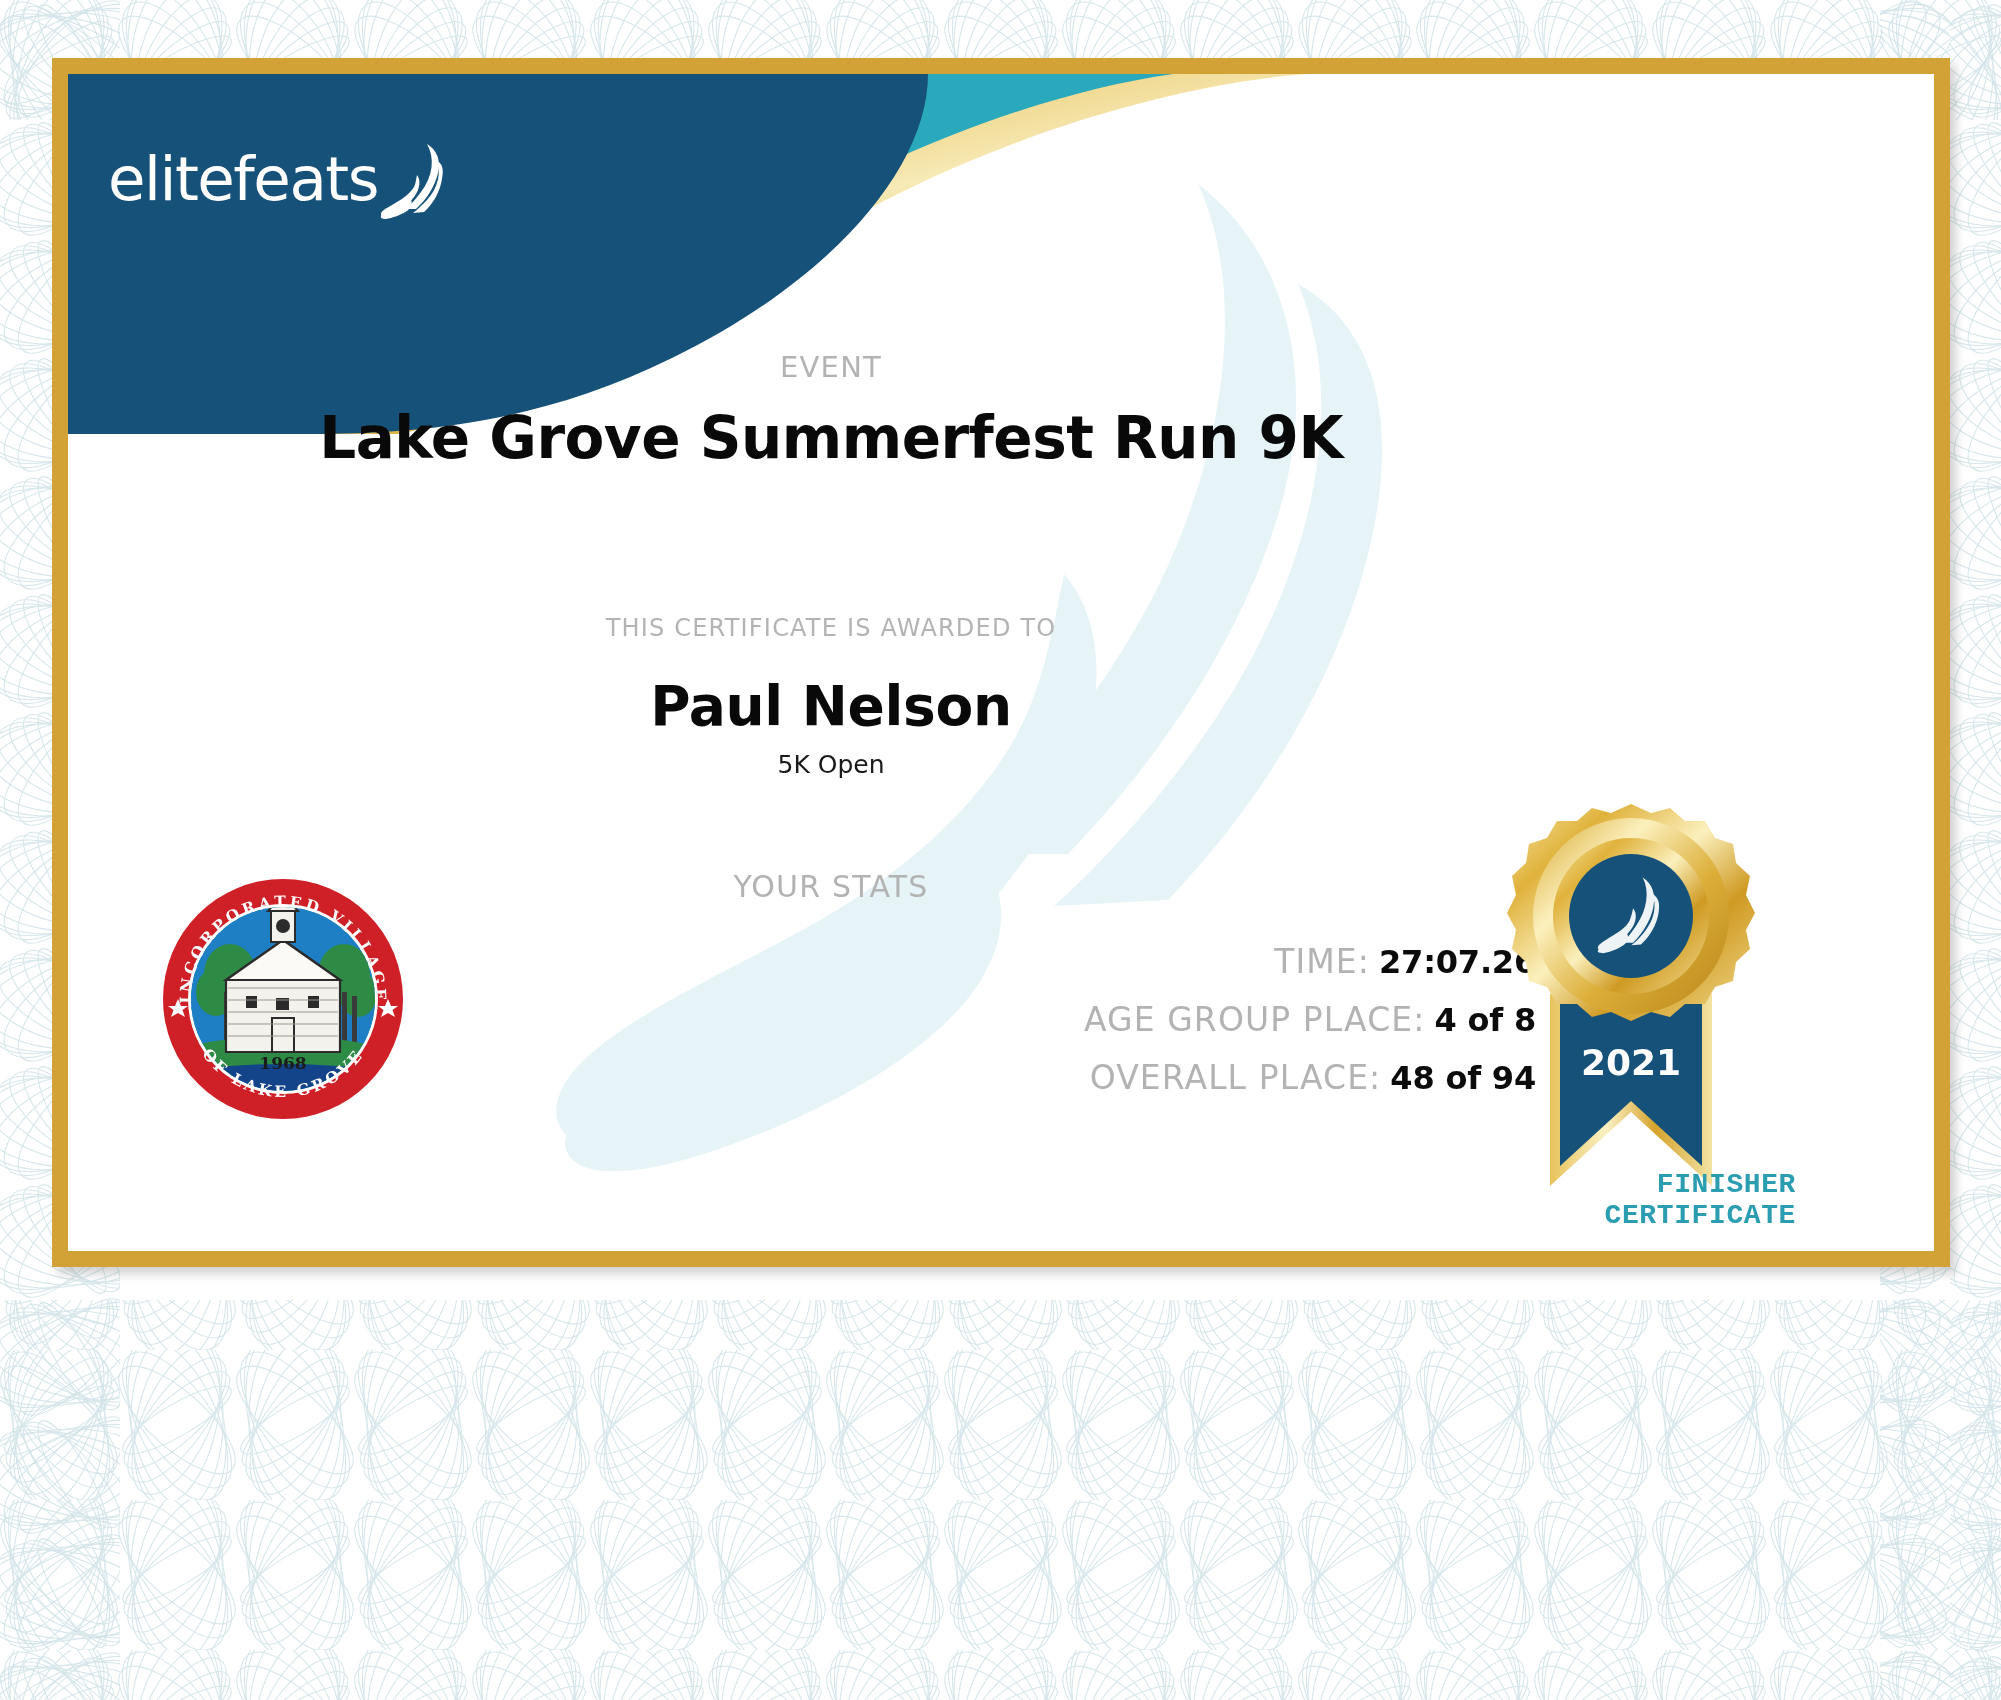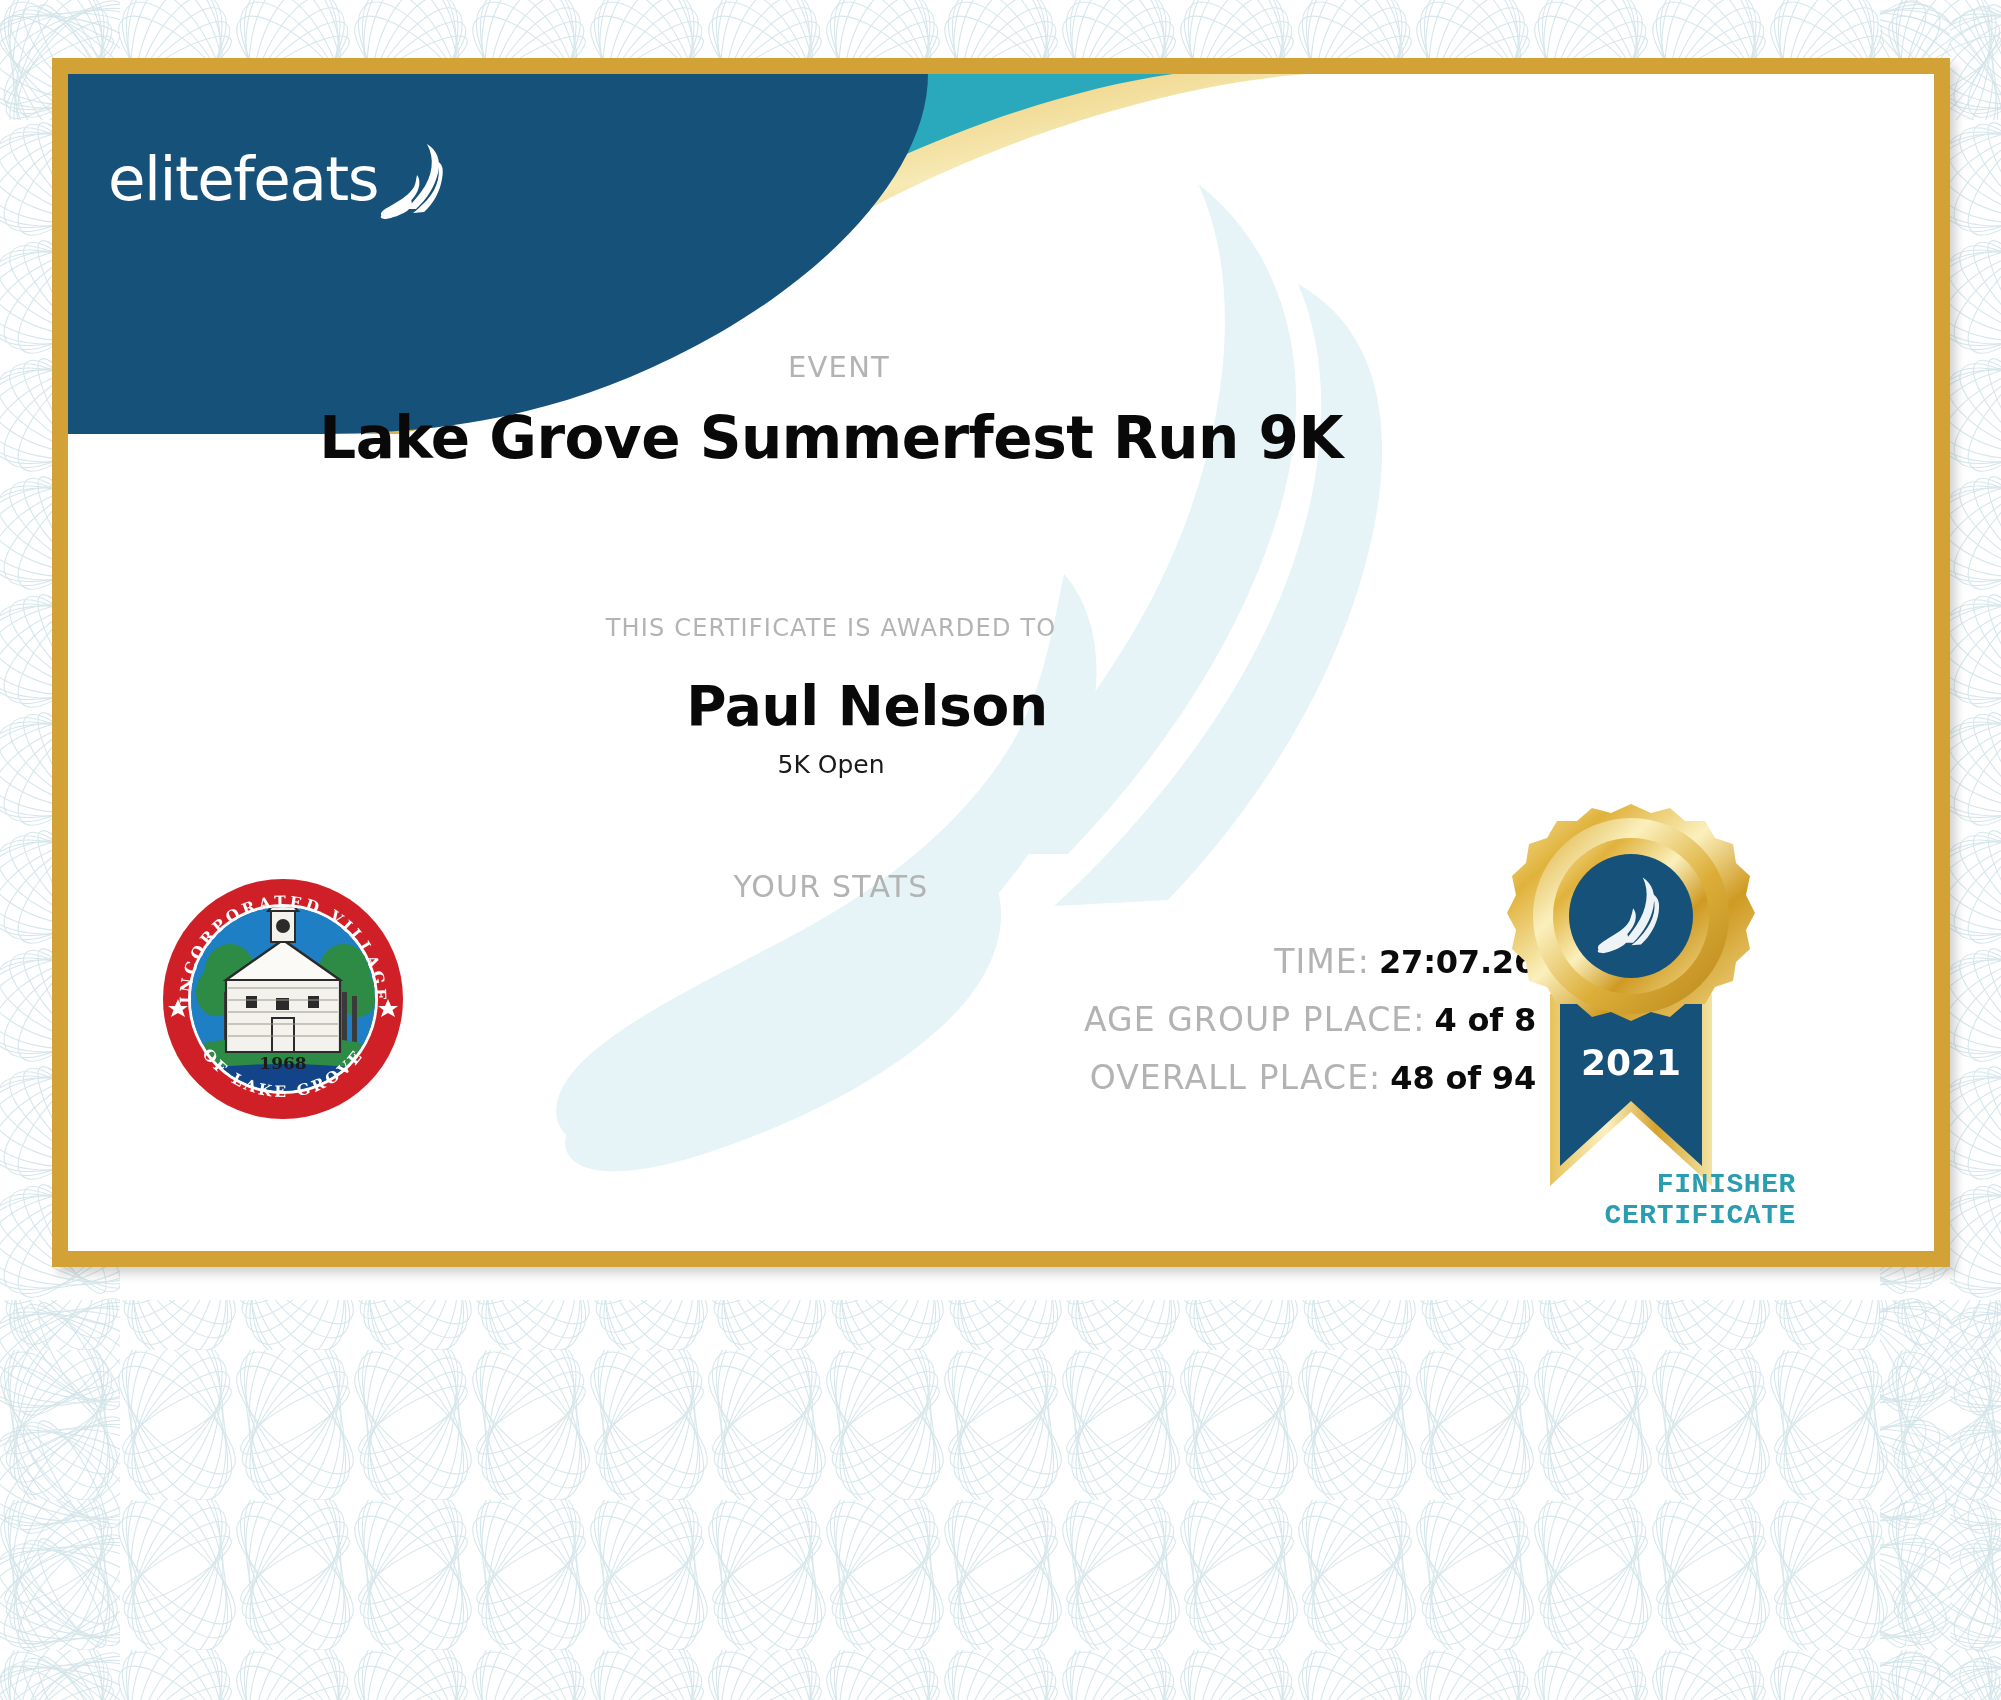--- a/index.html
+++ b/index.html
@@ -48,32 +48,32 @@
 
   
   .content{position:absolute;left:0;top:0;width:100%;height:100%;z-index:6;}
 
   .label-grey{
     color:#b3b3b3;font-weight:400;
     font-family:"DejaVu Sans", sans-serif;
     letter-spacing:1.2px;
   }
 
-  .event-label{position:absolute;left:0;top:276px;width:1526px;text-align:center;font-size:29px;margin-left:8px;}
+  .event-label{position:absolute;left:0;top:276px;width:1526px;text-align:center;font-size:29px;}
   .event-title{
     position:absolute;left:0;top:330px;width:1526px;text-align:center;
     font-size:58px;font-weight:700;color:#090909;
     font-family:"DejaVu Sans", sans-serif;letter-spacing:-.5px;
   }
 
   .awarded-label{position:absolute;left:0;top:540px;width:1526px;text-align:center;font-size:24px;}
   .recipient-name{
     position:absolute;left:0;top:600px;width:1526px;text-align:center;
     font-size:55px;font-weight:700;color:#090909;
-    font-family:"DejaVu Sans", sans-serif;letter-spacing:-.3px;padding-left:36px;
+    font-family:"DejaVu Sans", sans-serif;letter-spacing:-.3px;
   }
   .recipient-div{
     position:absolute;left:0;top:676px;width:1526px;text-align:center;
     font-size:25px;color:#1a1a1a;font-weight:400;
     font-family:"DejaVu Sans", sans-serif;
   }
 
   .stats-label{position:absolute;left:0;top:795px;width:1526px;text-align:center;font-size:30px;}
 
   .stats-list{position:absolute;left:0;top:868px;width:1468px;}

